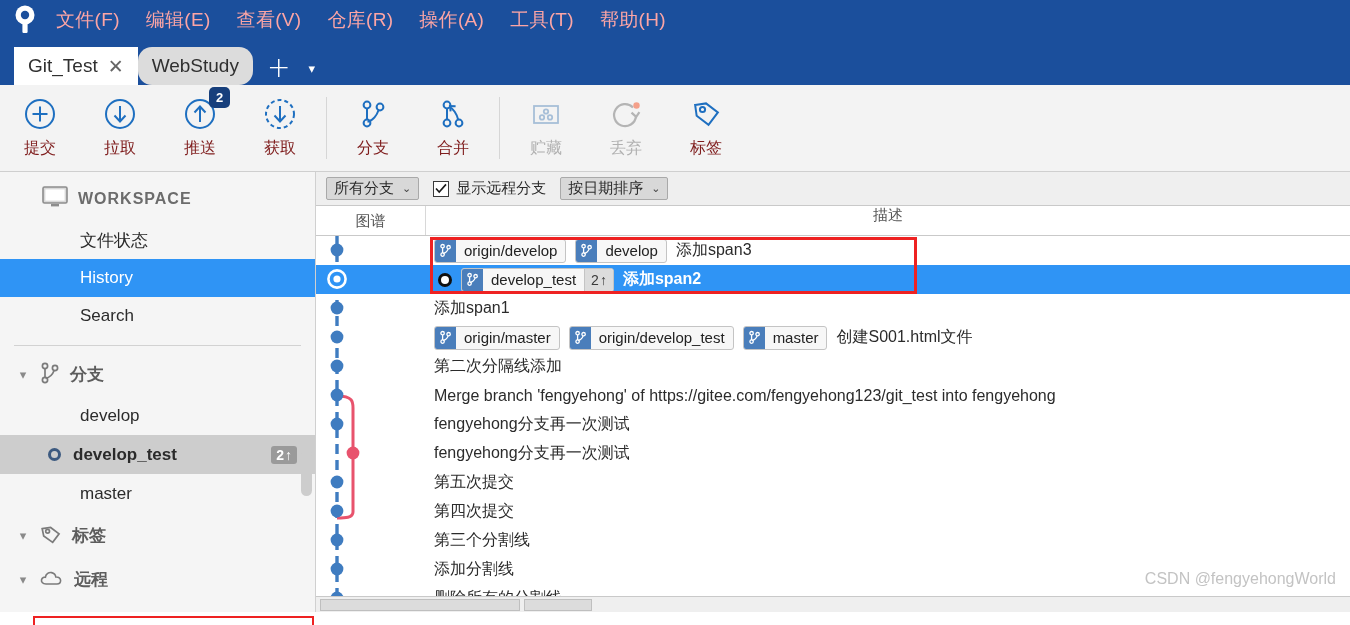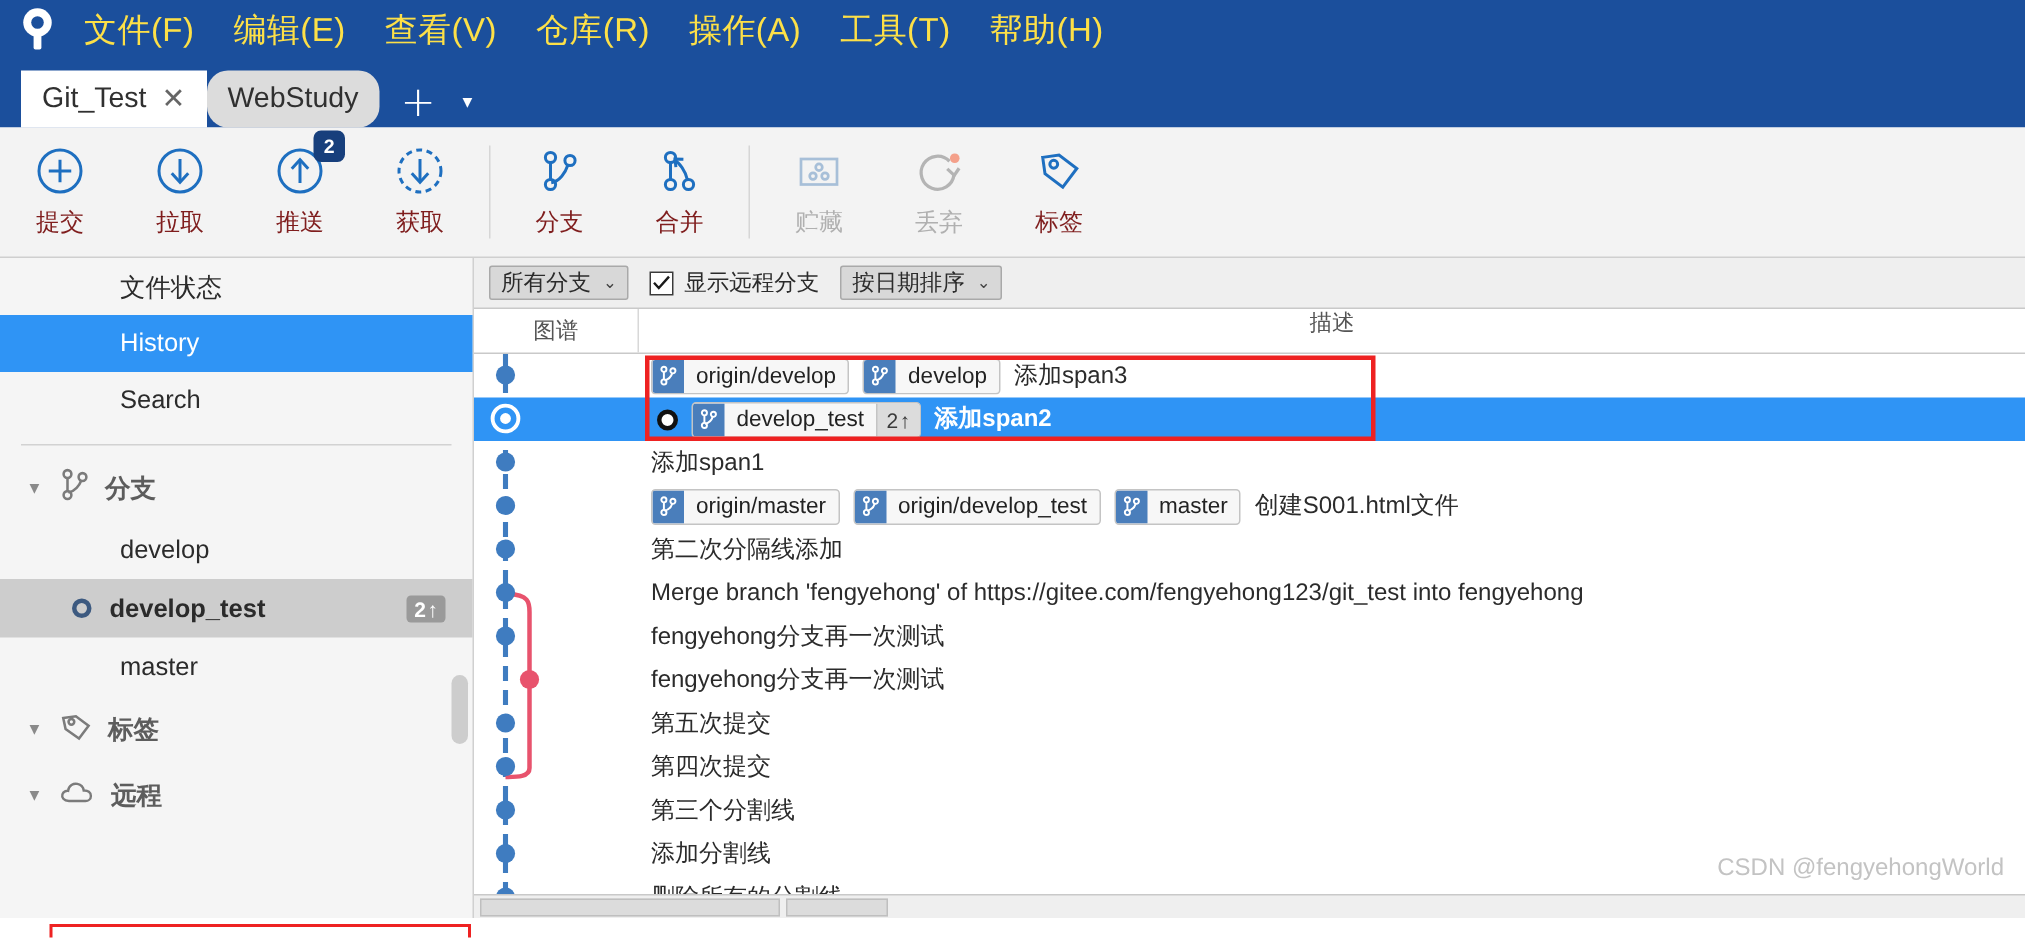--- a/index.html
+++ b/index.html
@@ -12,21 +12,21 @@
   .app{position:relative;width:1350px;height:625px;overflow:hidden;}
 
   
   .menubar{
     height:40px;background:#1b4f9c;display:flex;align-items:center;
     padding-left:8px;box-sizing:border-box;
   }
   .logo{width:34px;height:34px;position:relative;flex:0 0 auto;margin-right:12px;}
   .menu-items{display:flex;align-items:center;gap:22px;}
   .menu-item{
-    color:#fde047;font-size:22px;letter-spacing:.3px;
+    color:#fca5a5;font-size:19px;letter-spacing:.3px;
     padding:3px 2px;cursor:default;white-space:nowrap;
   }
 
   
   .tabstrip{
     height:45px;background:#1b4f9c;display:flex;align-items:flex-end;
     padding-left:14px;box-sizing:border-box;
   }
   .tab{
     height:38px;display:flex;align-items:center;gap:10px;
@@ -359,20 +359,30 @@
         </div>
         <div class="tb-label">标签</div>
       </div>
     </div>
   </div>
 
   <div class="body">
 
     <div class="sidebar">
 
+      <div class="ws-head">
+        <span>
+          <svg width="26" height="22" viewBox="0 0 26 22">
+            <rect x="1" y="1" width="24" height="16" rx="1.5" fill="#d9d9d9" stroke="#8d8d8d" stroke-width="1.6"></rect>
+            <rect x="3.4" y="3.4" width="19.2" height="11.2" fill="#ffffff"></rect>
+            <rect x="9" y="18" width="8" height="2.4" fill="#8d8d8d"></rect>
+          </svg>
+        </span>
+        <span class="ws-title">WORKSPACE</span>
+      </div>
 
       <div class="side-item">
         <span>文件状态</span>
       </div>
       <div class="side-item selected">
         <span>History</span>
       </div>
       <div class="side-item">
         <span>Search</span>
       </div>

